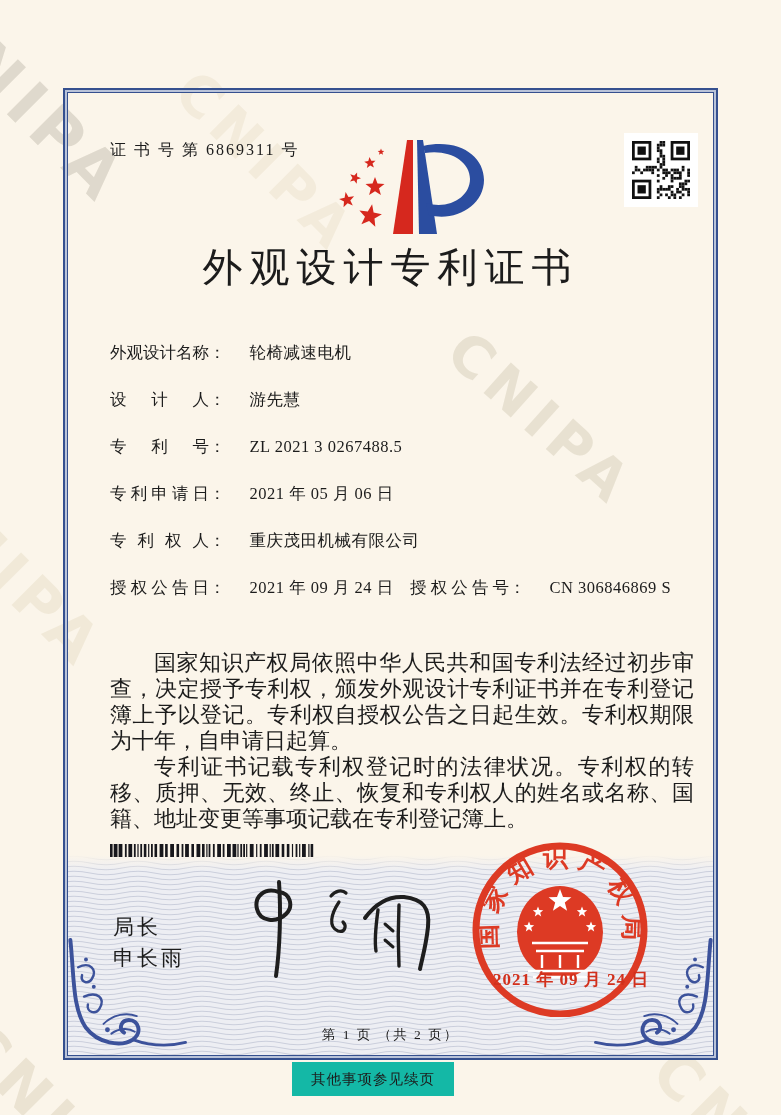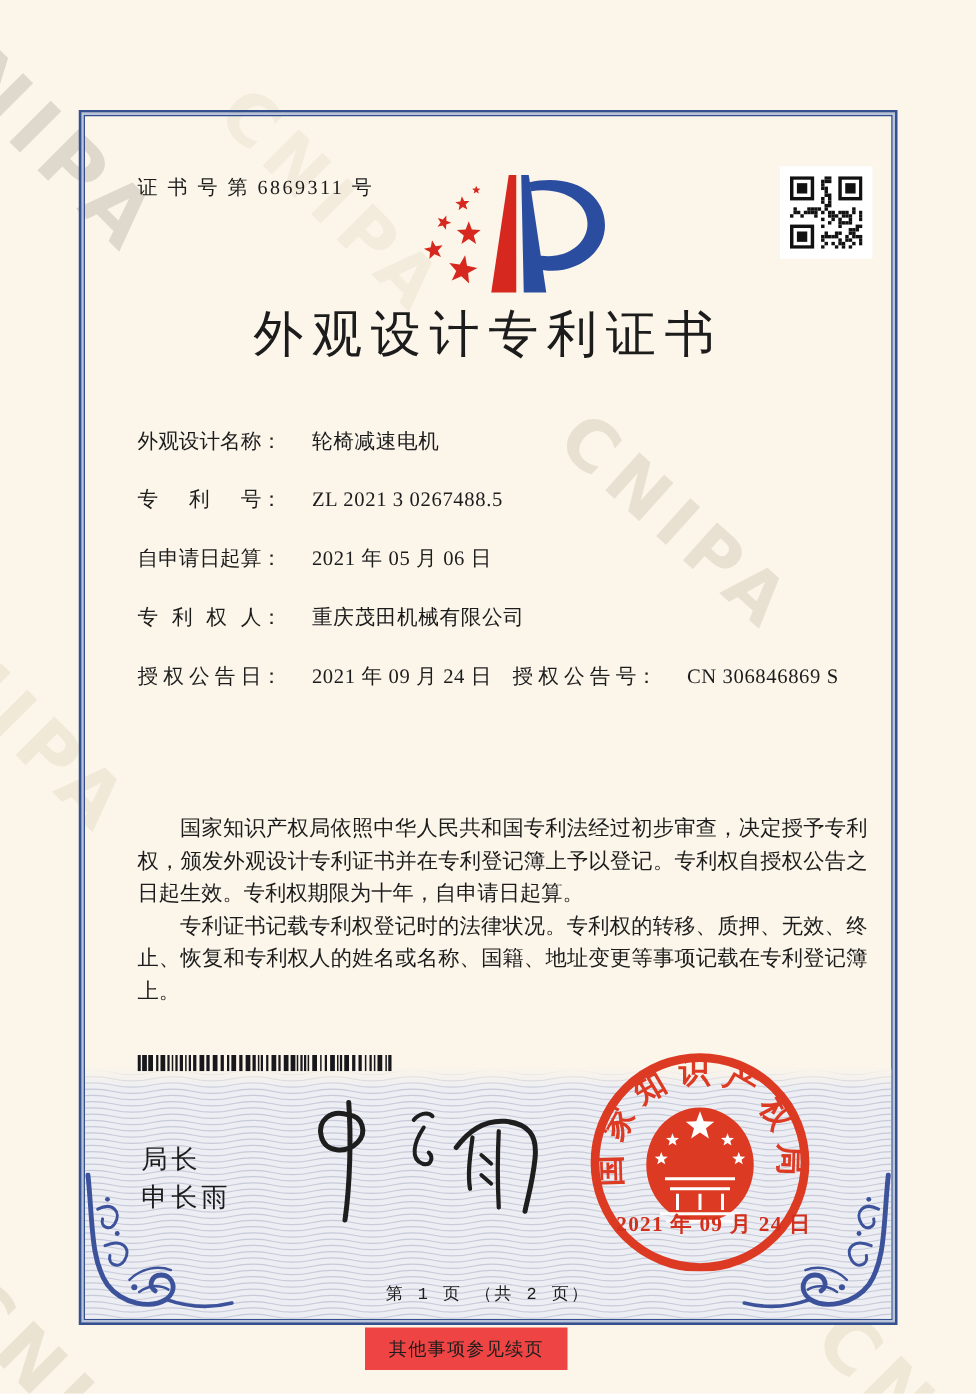--- a/index.html
+++ b/index.html
@@ -23,31 +23,31 @@
          display:flex;align-items:center;justify-content:center;}
   .logo{position:absolute;left:272px;top:46px;}
   .title{position:absolute;left:0;right:0;top:150px;text-align:center;font-size:40px;font-weight:400;
          letter-spacing:7px;font-family:"Liberation Serif","DejaVu Serif",serif;}
   .fields{position:absolute;left:45px;top:252px;width:580px;font-size:16.5px;}
   .frow{position:relative;height:22px;margin-bottom:25px;white-space:nowrap;}
   .flabel{display:inline-block;width:99px;text-align:justify;text-align-last:justify;vertical-align:top;}
   .fcolon{display:inline-block;margin-right:8px;}
   .fvalue{letter-spacing:.5px;margin-left:16px;}
   .fpair2{position:absolute;left:300px;top:0;}
-  .bodytext{position:absolute;left:45px;top:560px;width:584px;font-size:17px;line-height:26px;
+  .bodytext{position:absolute;left:45px;top:560px;width:584px;font-size:22px;line-height:26px;
             text-align:justify;}
   .bodytext p{margin:0;text-indent:2em;}
   .barcode{position:absolute;left:45px;top:754px;}
   .director{position:absolute;left:48px;top:822px;font-size:21px;letter-spacing:3px;line-height:31px;}
   .sig{position:absolute;left:168px;top:782px;}
   .seal{position:absolute;left:404px;top:745px;}
   .sealdate{position:absolute;left:428px;top:878px;font-size:17px;font-weight:700;color:#d2301c;
             letter-spacing:1px;white-space:nowrap;}
-  .pageinfo{position:absolute;left:0;right:0;top:936px;text-align:center;font-size:13.5px;letter-spacing:2px;font-family:Liberation Mono, monospace;}
-  .contbox{position:absolute;left:292px;top:1062px;width:162px;height:34px;background:#ef4444;
+  .pageinfo{position:absolute;left:0;right:0;top:936px;text-align:center;font-size:13.5px;letter-spacing:2px;}
+  .contbox{position:absolute;left:292px;top:1062px;width:162px;height:34px;background:#14b8a6;
            display:flex;align-items:center;justify-content:center;font-size:14.5px;letter-spacing:1px;}
   .flourish{position:absolute;bottom:-2px;}
   .flourish.left{left:-2px;}
   .flourish.right{right:-2px;transform:scaleX(-1);}
 </style>
 </head>
 <body>
 
 <div class="page">
 
@@ -261,24 +261,27 @@
       <path d="M86,10 C122,2 147,20 147,44 C147,70 118,86 92,79 L89,67 C112,74 133,61 133,43 C133,25 112,13 88,17 Z" fill="#2b4da0"></path>
     </svg>
 
     <div class="title">外观设计专利证书</div>
 
     <div class="fields">
       <div class="frow">
         <span class="flabel">外观设计名称</span><span class="fcolon">：</span><span class="fvalue">轮椅减速电机</span>
       </div>
       <div class="frow">
+        <span class="flabel">设计人</span><span class="fcolon">：</span><span class="fvalue">游先慧</span>
+      </div>
+      <div class="frow">
         <span class="flabel">专利号</span><span class="fcolon">：</span><span class="fvalue">ZL 2021 3 0267488.5</span>
       </div>
       <div class="frow">
-        <span class="flabel">自申请日起算</span><span class="fcolon">：</span><span class="fvalue">2021 年 05 月 06 日</span>
+        <span class="flabel">专利申请日</span><span class="fcolon">：</span><span class="fvalue">2021 年 05 月 06 日</span>
       </div>
       <div class="frow">
         <span class="flabel">专利权人</span><span class="fcolon">：</span><span class="fvalue">重庆茂田机械有限公司</span>
       </div>
       <div class="frow">
         <span class="flabel">授权公告日</span><span class="fcolon">：</span><span class="fvalue">2021 年 09 月 24 日</span>
         <span class="fpair2">
           <span class="flabel">授权公告号</span><span class="fcolon">：</span><span class="fvalue">CN 306846869 S</span>
         </span>
       </div>

